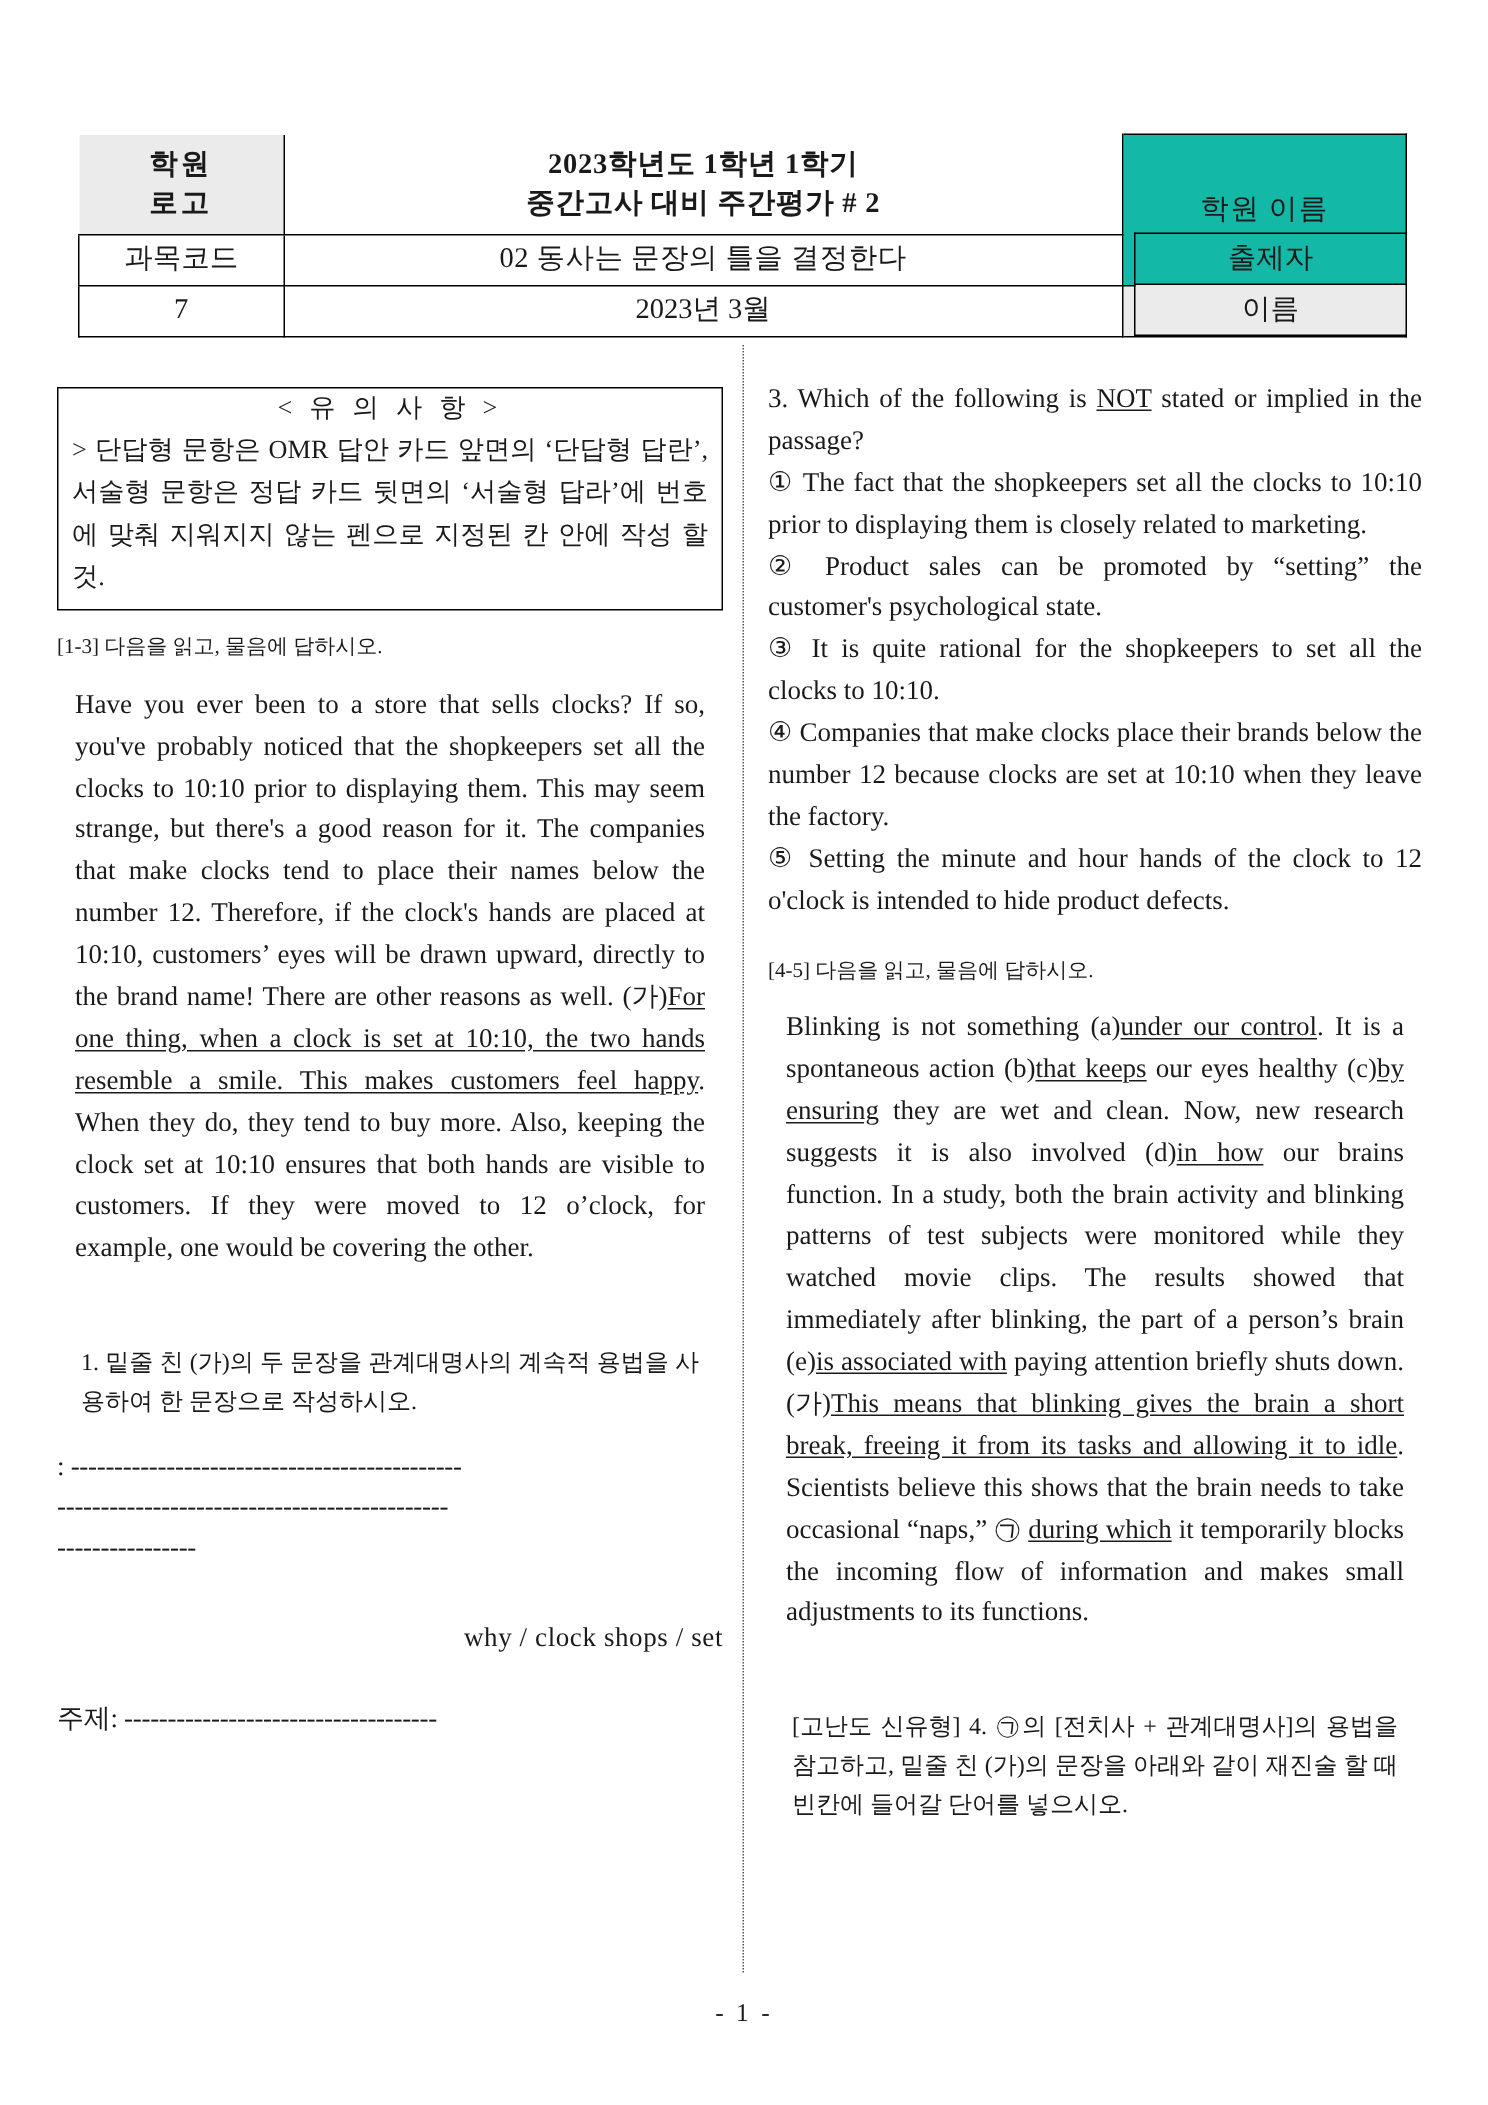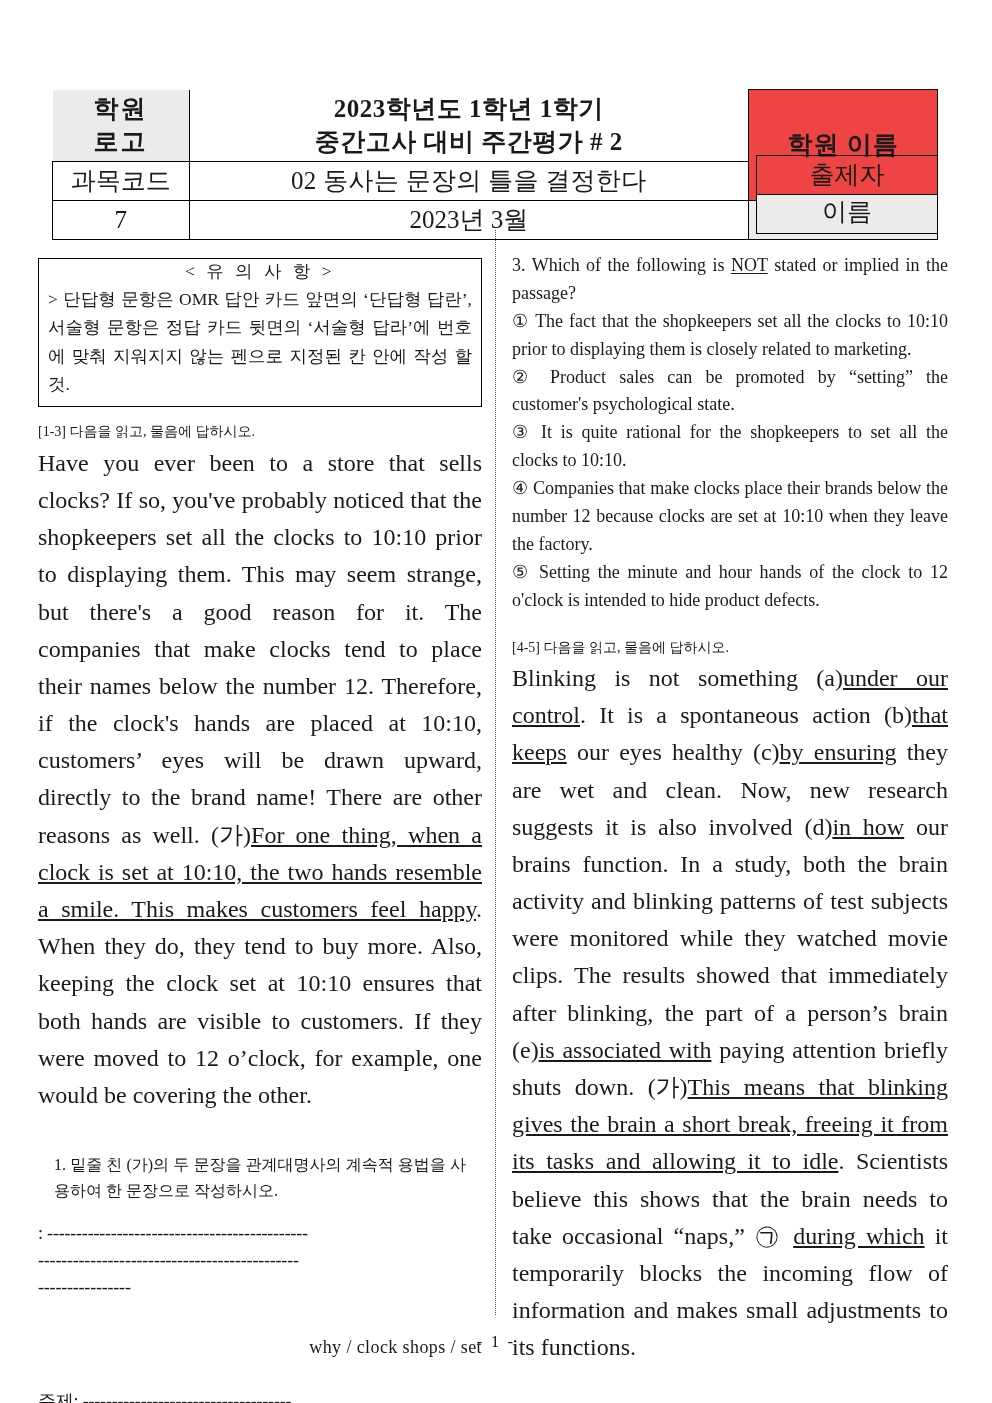--- a/index.html
+++ b/index.html
@@ -22,21 +22,21 @@
     left: 52px;
     top: 89px;
     width: 886px;
     border-collapse: collapse;
     table-layout: fixed;
   }
   .header-table td {
     border: 1.3px solid #000000;
     text-align: center;
     vertical-align: middle;
-    font-size: 25px;
+    font-size: 19px;
     padding: 2px 3px;
     line-height: 1.35;
   }
   .hdr-logo {
     width: 130px;
     background: #ebebeb;
     font-weight: bold;
     font-size: 19.5px;
     border-left: none !important;
     border-top: none !important;
@@ -46,31 +46,31 @@
   .hdr-title {
     height: 62px;
     font-size: 21px;
     letter-spacing: 0.5px;
     line-height: 1.5;
     border-top: none !important;
     font-weight: bold;
   }
   .hdr-academy {
     width: 182px;
-    background: #ef4444;
-    font-weight: bold;
+    background: #14b8a6;
+    font-weight: normal;
     font-size: 21px;
     letter-spacing: 1px;
   }
   .hdr-code-label { font-size: 19px; font-family: Liberation Serif, serif; }
   .hdr-subject { font-size: 20px; letter-spacing: 0.3px; }
   .hdr-author { font-size: 19px; }
   .hdr-code-val { font-size: 19px; }
   .hdr-date { font-size: 19px; }
-  .hdr-name { font-size: 19px; background: #ebebeb; font-family: Liberation Mono, monospace; }
+  .hdr-name { font-size: 19px; background: #ebebeb; }
   .row-h { height: 34px; }
 
   
   .col-divider {
     position: absolute;
     left: 495px;
     top: 230px;
     width: 0;
     height: 1085px;
     border-left: 1.5px dotted #555555;
@@ -110,25 +110,25 @@
     margin: 0;
   }
 
   
   .directive {
     font-size: 14px;
     line-height: 1.6;
     margin: 0 0 1px 0;
   }
   .passage {
-    font-size: 24px;
+    font-size: 18px;
     line-height: 1.55;
     text-align: justify;
     text-justify: inter-word;
-    margin: 0;
+    margin: 12px;
   }
   .passage.jst { text-align-last: left; }
   .qtext {
     font-size: 18px;
     line-height: 1.55;
     text-align: justify;
     margin: 0;
   }
   .ktext {
     font-size: 16px;

